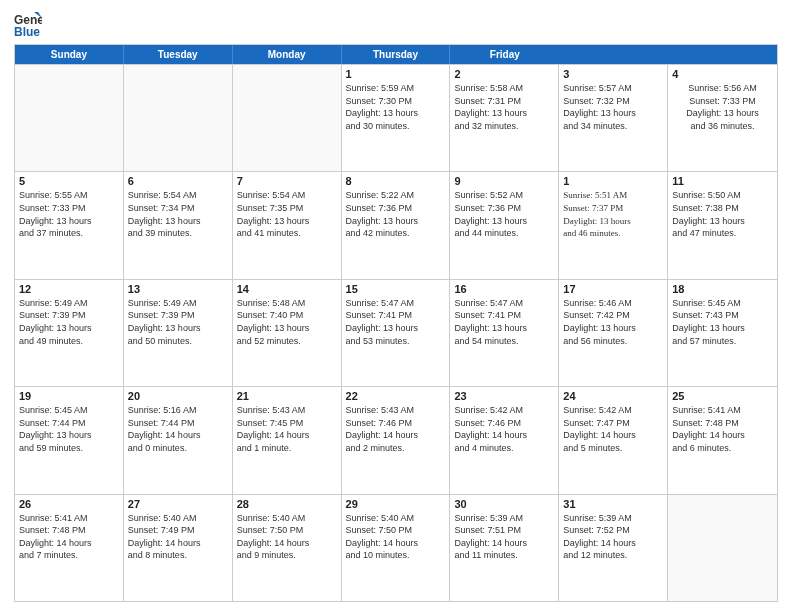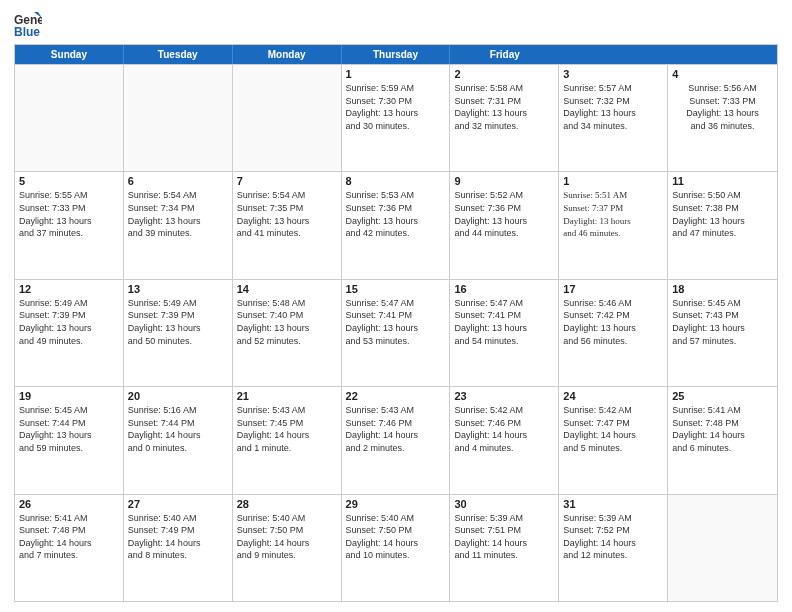--- a/index.html
+++ b/index.html
@@ -195,21 +195,21 @@
           </div>
           <div class="cal-cell">
             <div class="day-num">7</div>
             <div class="cell-text" style="white-space: pre-line;">Sunrise: 5:54 AM
 Sunset: 7:35 PM
 Daylight: 13 hours
 and 41 minutes.</div>
           </div>
           <div class="cal-cell">
             <div class="day-num">8</div>
-            <div class="cell-text" style="white-space: pre-line;">Sunrise: 5:53 AM
+            <div class="cell-text" style="white-space: pre-line;">Sunrise: 5:22 AM
 Sunset: 7:36 PM
 Daylight: 13 hours
 and 42 minutes.</div>
           </div>
           <div class="cal-cell">
             <div class="day-num">9</div>
             <div class="cell-text" style="white-space: pre-line;">Sunrise: 5:52 AM
 Sunset: 7:36 PM
 Daylight: 13 hours
 and 44 minutes.</div>

